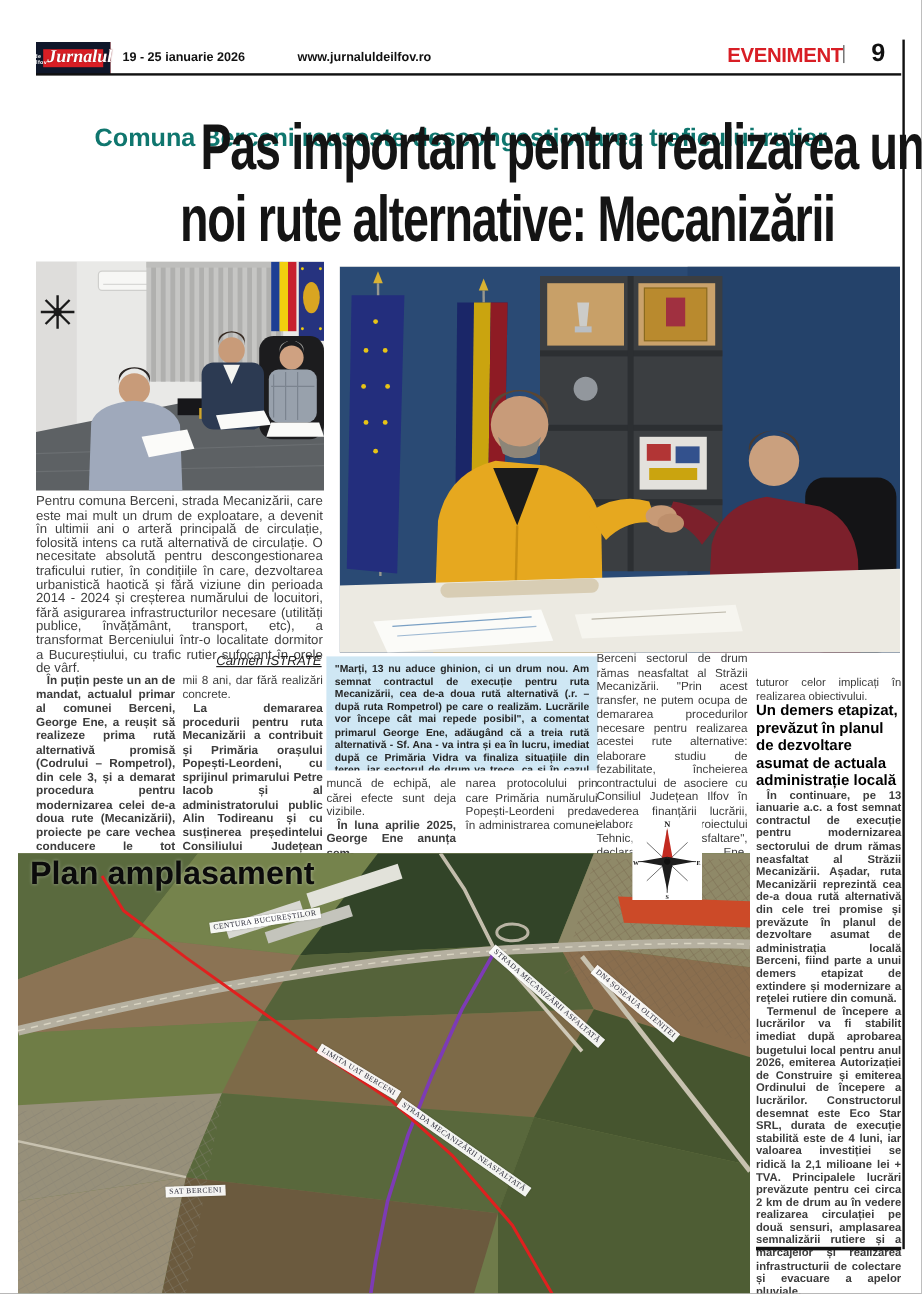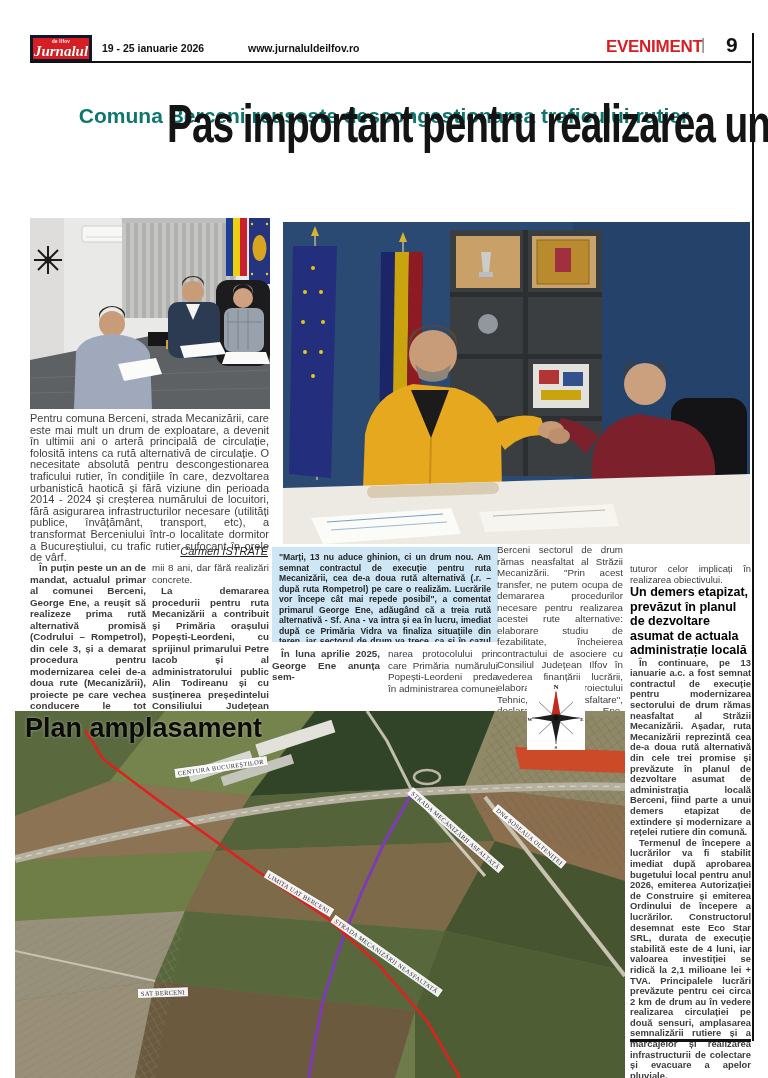--- a/index.html
+++ b/index.html
@@ -8,22 +8,22 @@
     --headline-ink:#141414;
   }
   html,body{margin:0;padding:0;background:#888;}
   .page{
     position:relative;width:768px;height:1078px;margin:0 auto;
     background:#ffffff;overflow:hidden;
     font-family:"Liberation Sans",sans-serif;color:#222;
   }
   
   .logo-box{position:absolute;left:30px;top:35px;width:62px;height:27px;
-    background:var(--brand-red);border:3px solid #0f172a;box-sizing:border-box;
-    display:flex;flex-direction:column;align-items:center;justify-content:center;}
+    background:var(--brand-red);border:6px solid #0f172a;box-sizing:border-box;
+    display:flex;align-items:center;justify-content:center;}
   .logo-sub{font-size:4.5px;color:#ffffff;line-height:5px;font-weight:700;letter-spacing:.3px;}
   .logo-main{font-family:"Liberation Serif",serif;font-style:italic;font-weight:700;
     font-size:15px;color:#fff;line-height:15px;text-shadow:0 0 1px #7c0d12;}
   .hdr-date{position:absolute;left:102px;top:42px;font-size:10.5px;font-weight:700;color:#111;}
   .hdr-site{position:absolute;left:248px;top:42px;font-size:10.5px;font-weight:700;color:#111;}
   .hdr-section{position:absolute;left:606px;top:37px;font-size:17px;font-weight:900;
     color:var(--brand-red);letter-spacing:-.3px;}
   .hdr-divider{position:absolute;left:701px;top:36px;font-size:16px;color:#777;font-weight:400;}
   .hdr-page{position:absolute;left:726px;top:33px;font-size:21px;font-weight:800;color:#111;}
   .hdr-rule{position:absolute;left:30px;top:61px;width:721px;height:2px;background:#111;}
@@ -92,20 +92,21 @@
   <div class="hdr-site">www.jurnaluldeilfov.ro</div>
   <div class="hdr-section">EVENIMENT</div>
   <div class="hdr-divider">|</div>
   <div class="hdr-page">9</div>
   <div class="hdr-rule"></div>
   <div class="right-rule"></div>
 
   <div class="kicker">Comuna Berceni reușește descongestionarea traficului rutier</div>
   <div class="headline">
     <span class="hl-line"><span class="hl-scale">Pas important pentru realizarea unei</span></span>
+    <span class="hl-line"><span class="hl-scale">noi rute alternative: Mecanizării</span></span>
   </div>
 
   <div class="photo photo-left">
     <svg viewBox="0 0 240 191">
       <rect width="240" height="191" fill="#e9e9e7"></rect>
       <rect width="34" height="191" fill="#dedddb"></rect>
 
       <g stroke="#1a1a1a" stroke-width="2">
         <line x1="18" y1="28" x2="18" y2="56"></line>
           <line x1="4" y1="42" x2="32" y2="42"></line>
@@ -286,20 +287,21 @@
     <p class="ind">În puțin peste un an de mandat, actualul primar al comunei Berceni, George Ene, a reușit să realizeze prima rută alternativă promisă (Codrului – Rompetrol), din cele 3, și a demarat procedura pentru modernizarea celei de-a doua rute (Mecanizării), proiecte pe care vechea conducere le tot promitea în ulti-</p>
   </div>
   <div class="col col-b">
     <p>mii 8 ani, dar fără realizări concrete.</p>
     <p class="ind">La demararea procedurii pentru ruta Mecanizării a contribuit și Primăria orașului Popești-Leordeni, cu sprijinul primarului Petre Iacob și al administratorului public Alin Todireanu și cu susținerea președintelui Consiliului Județean Ilfov, Hubert Thuma. A fost, așadar, o</p>
   </div>
 
   <div class="quote-box">"Marți, 13 nu aduce ghinion, ci un drum nou. Am semnat contractul de execuție pentru ruta Mecanizării, cea de-a doua rută alternativă (.r. – după ruta Rompetrol) pe care o realizăm. Lucrările vor începe cât mai repede posibil", a comentat primarul George Ene, adăugând că a treia rută alternativă - Sf. Ana - va intra și ea în lucru, imediat după ce Primăria Vidra va finaliza situațiile din teren, iar sectorul de drum va trece, ca și în cazul unei părți din Str. Mecanizării, în administrarea comunei Berceni.</div>
 
   <div class="col col-c">
+    <p>muncă de echipă, ale cărei efecte sunt deja vizibile.</p>
     <p class="ind">În luna aprilie 2025, George Ene anunța sem-</p>
   </div>
   <div class="col col-d">
     <p>narea protocolului prin care Primăria numărului Popești-Leordeni preda în administrarea comunei</p>
   </div>
   <div class="col col-e">
     <p>Berceni sectorul de drum rămas neasfaltat al Străzii Mecanizării. "Prin acest transfer, ne putem ocupa de demararea procedurilor necesare pentru realizarea acestei rute alternative: elaborare studiu de fezabilitate, încheierea contractului de asociere cu Consiliul Județean Ilfov în vederea finanțării lucrării, elaborarea Proiectului Tehnic, avizare și asfaltare", declara George Ene, mulțumind</p>
   </div>
   <div class="col col-f">
     <p>tuturor celor implicați în realizarea obiectivului.</p>

